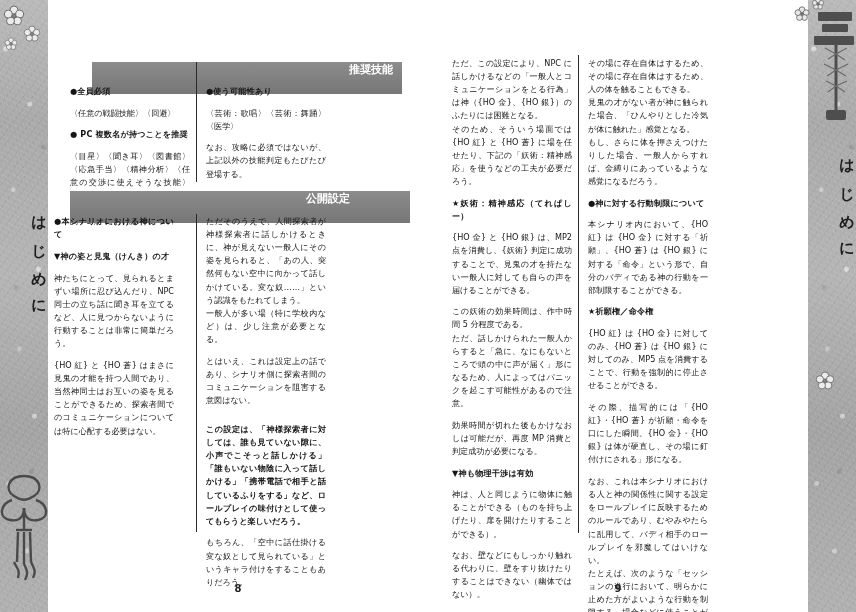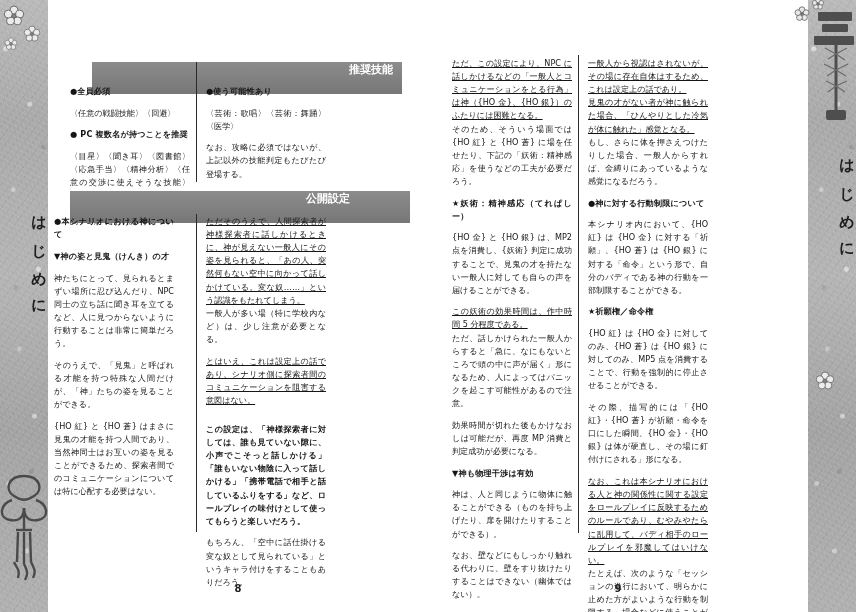--- a/index.html
+++ b/index.html
@@ -71,21 +71,21 @@
 
   .col{
     position:absolute;
     font-size:8.1px;
     line-height:1.62;
     color:#151515;
     text-align:justify;
     text-justify:inter-character;
   }
   .col p{margin:0 0 8.5px 0;}
-  .col p.tight{margin-bottom:0;text-decoration:underline;}
+  .col p.tight{margin-bottom:0;}
   .hd{font-weight:700;margin:0 0 1px 0;letter-spacing:.2px;}
   .hd.sp{margin-top:9px;}
   .divider{
     position:absolute;width:1px;background:#2a2a2a;
   }
   .pagenum{
     position:absolute;bottom:18px;width:100%;text-align:center;
     font-size:10px;color:#222;font-weight:600;
   }
 </style>
@@ -168,21 +168,20 @@
     <div class="bandbar lf" style="left:22px;right:18px;top:191px;">
       <span style="margin-left:auto;margin-right:60px;">公開設定</span>
     </div>
 
     <div class="divider" style="left:148px;top:214px;height:318px;"></div>
 
     <div class="col" style="left:6px;top:215px;width:120px;">
       <p class="hd">●本シナリオにおける神について</p>
       <p class="hd sp">▼神の姿と見鬼（けんき）の才</p>
       <p style="margin-top:8.5px;">神たちにとって、見られるとまずい場所に忍び込んだり、NPC 同士の立ち話に聞き耳を立てるなど、人に見つからないように行動することは非常に簡単だろう。</p>
-      <p>そのうえで、「見鬼」と呼ばれる才能を持つ特殊な人間だけが、「神」たちの姿を見ることができる。</p>
       <p>{HO 紅} と {HO 蒼} はまさに見鬼の才能を持つ人間であり、当然神同士はお互いの姿を見ることができるため、探索者間でのコミュニケーションについては特に心配する必要はない。</p>
     </div>
 
     <div class="col" style="left:158px;top:215px;width:120px;">
       <p class="tight">ただそのうえで、人間探索者が神様探索者に話しかけるときに、神が見えない一般人にその姿を見られると、「あの人、突然何もない空中に向かって話しかけている。変な奴……」という認識をもたれてしまう。</p>
       <p>一般人が多い場（特に学校内など）は、少し注意が必要となる。</p>
       <p class="tight">とはいえ、これは設定上の話であり、シナリオ側に探索者間のコミュニケーションを阻害する意図はない。</p>
       <p style="margin-top:16px;font-weight:bold;">この設定は、「神様探索者に対しては、誰も見ていない隙に、小声でこそっと話しかける」「誰もいない物陰に入って話しかける」「携帯電話で相手と話しているふりをする」など、ロールプレイの味付けとして使ってもらうと楽しいだろう。</p>
       <p>もちろん、「空中に話仕掛ける変な奴として見られている」というキャラ付けをすることもありだろう。</p>
     </div>
@@ -201,21 +200,21 @@
       <p>{HO 金} と {HO 銀} は、MP2 点を消費し、{妖術} 判定に成功することで、見鬼の才を持たない一般人に対しても自らの声を届けることができる。</p>
       <p class="tight">この妖術の効果時間は、作中時間 5 分程度である。</p>
       <p>ただ、話しかけられた一般人からすると「急に、なにもないところで頭の中に声が届く」形になるため、人によってはパニックを起こす可能性があるので注意。</p>
       <p style="margin-top:0;">効果時間が切れた後もかけなおしは可能だが、再度 MP 消費と判定成功が必要になる。</p>
       <p class="hd">▼神も物理干渉は有効</p>
       <p>神は、人と同じように物体に触ることができる（ものを持ち上げたり、扉を開けたりすることができる）。</p>
       <p>なお、壁などにもしっかり触れる代わりに、壁をすり抜けたりすることはできない（幽体ではない）。</p>
     </div>
 
     <div class="col" style="left:160px;top:57px;width:120px;">
-      <p class="tight">一般人から視認はされないが、その場に存在自体はするため、これは設定上の話であり。</p>
+      <p class="tight">その場に存在自体はするため、その場に存在自体はするため、人の体を触ることもできる。</p>
       <p class="tight" style="margin-top:0;">見鬼の才がない者が神に触られた場合、「ひんやりとした冷気が体に触れた」感覚となる。</p>
       <p style="margin-top:0;">もし、さらに体を押さえつけたりした場合、一般人からすれば、金縛りにあっているような感覚になるだろう。</p>
       <p class="hd">●神に対する行動制限について</p>
       <p>本シナリオ内において、{HO 紅} は {HO 金} に対する「祈願」、{HO 蒼} は {HO 銀} に対する「命令」という形で、自分のバディである神の行動を一部制限することができる。</p>
       <p class="hd">★祈願権／命令権</p>
       <p>{HO 紅} は {HO 金} に対してのみ、{HO 蒼} は {HO 銀} に対してのみ、MP5 点を消費することで、行動を強制的に停止させることができる。</p>
       <p>その際、描写的には「{HO 紅}・{HO 蒼} が祈願・命令を口にした瞬間、{HO 金}・{HO 銀} は体が硬直し、その場に釘付けにされる」形になる。</p>
       <p class="tight">なお、これは本シナリオにおける人と神の関係性に関する設定をロールプレイに反映するためのルールであり、むやみやたらに乱用して、バディ相手のロールプレイを邪魔してはいけない。</p>
       <p style="margin-top:0;">たとえば、次のような「セッションの進行において、明らかに止めた方がよいような行動を制限する」場合などに使うことが望ましいだろう。</p>
     </div>

